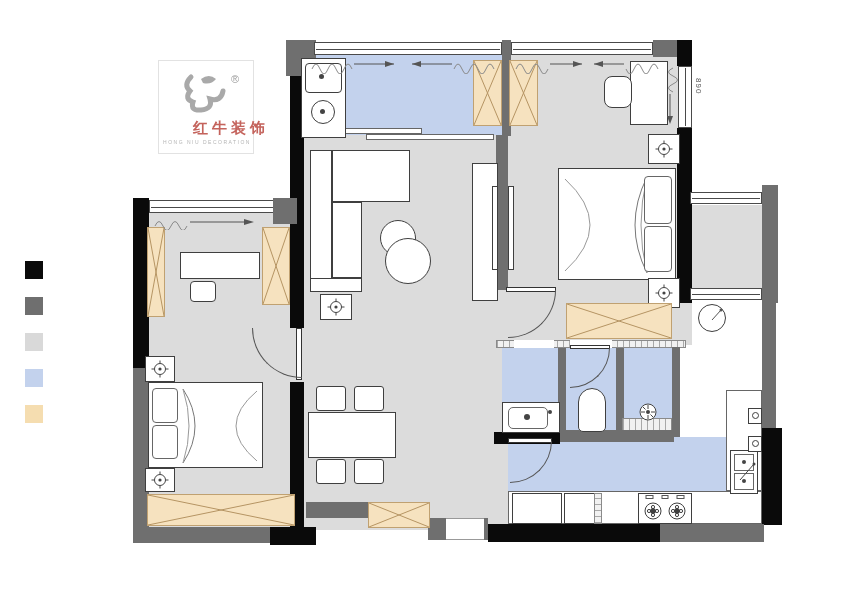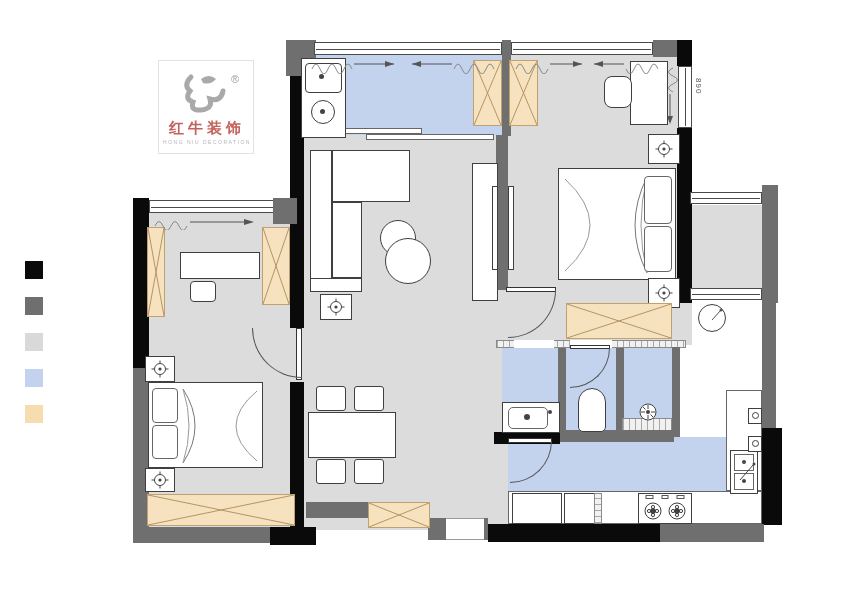--- a/index.html
+++ b/index.html
@@ -26,21 +26,21 @@
   .tile{background:repeating-linear-gradient(90deg,#a8a8a8 0 1px,#f1f1f1 1px 6px);border:1px solid #8a8a8a;}
   .tilev{background:repeating-linear-gradient(0deg,#a8a8a8 0 1px,#f1f1f1 1px 6px);border:1px solid #8a8a8a;}
   .arc{border:1px solid #555;background:transparent;}
   .arc.br{border-top:none;border-left:none;border-bottom-right-radius:100%;}
   .arc.bl{border-top:none;border-right:none;border-bottom-left-radius:100%;}
   .leaf{background:#fff;border:1px solid #333;}
   .lampbox{display:flex;align-items:center;justify-content:center;}
   .dot{background:#444;border-radius:50%;}
   .chair{background:#fff;border:1px solid #3f3f3f;border-radius:3px;}
   .logo-box{border:1px solid #e2e2e2;background:#fff;text-align:center;}
-  .brand-cn{color:var(--brand-red);font-size:15px;font-weight:bold;letter-spacing:4px;white-space:nowrap;}
+  .brand-cn{color:var(--brand-red);font-size:15px;font-weight:bold;letter-spacing:4px;white-space:nowrap;margin-left:24px;}
   .brand-en{color:#b5b5b5;font-size:5px;letter-spacing:1.5px;white-space:nowrap;}
   .reg{color:#9c9c9c;font-size:11px;}
   .dim{writing-mode:vertical-rl;font-size:8px;color:#555;letter-spacing:1px;}
   .legend-swatch{width:18px;height:18px;margin-bottom:18px;}
   svg{display:block;}
 </style>
 </head>
 <body>
 
 <div class="canvas">

